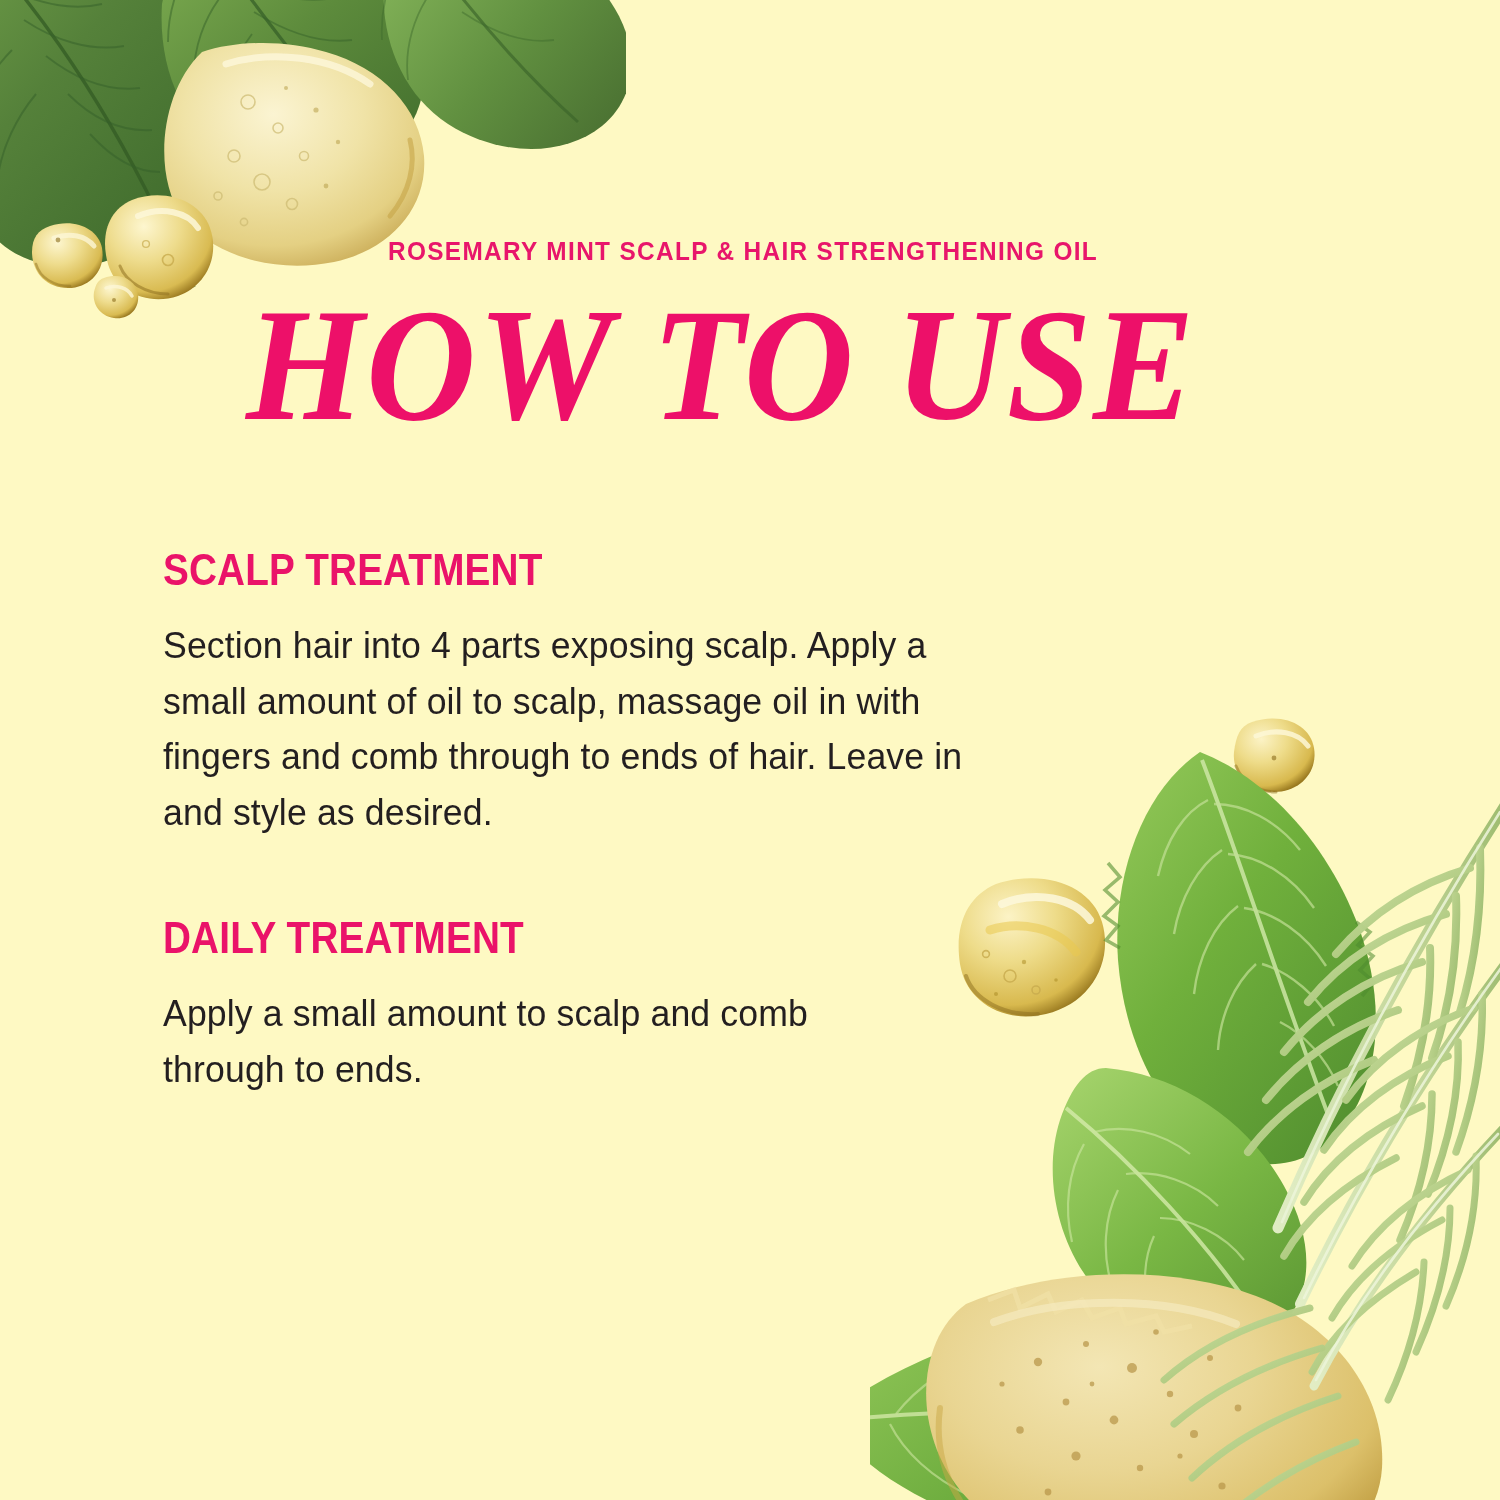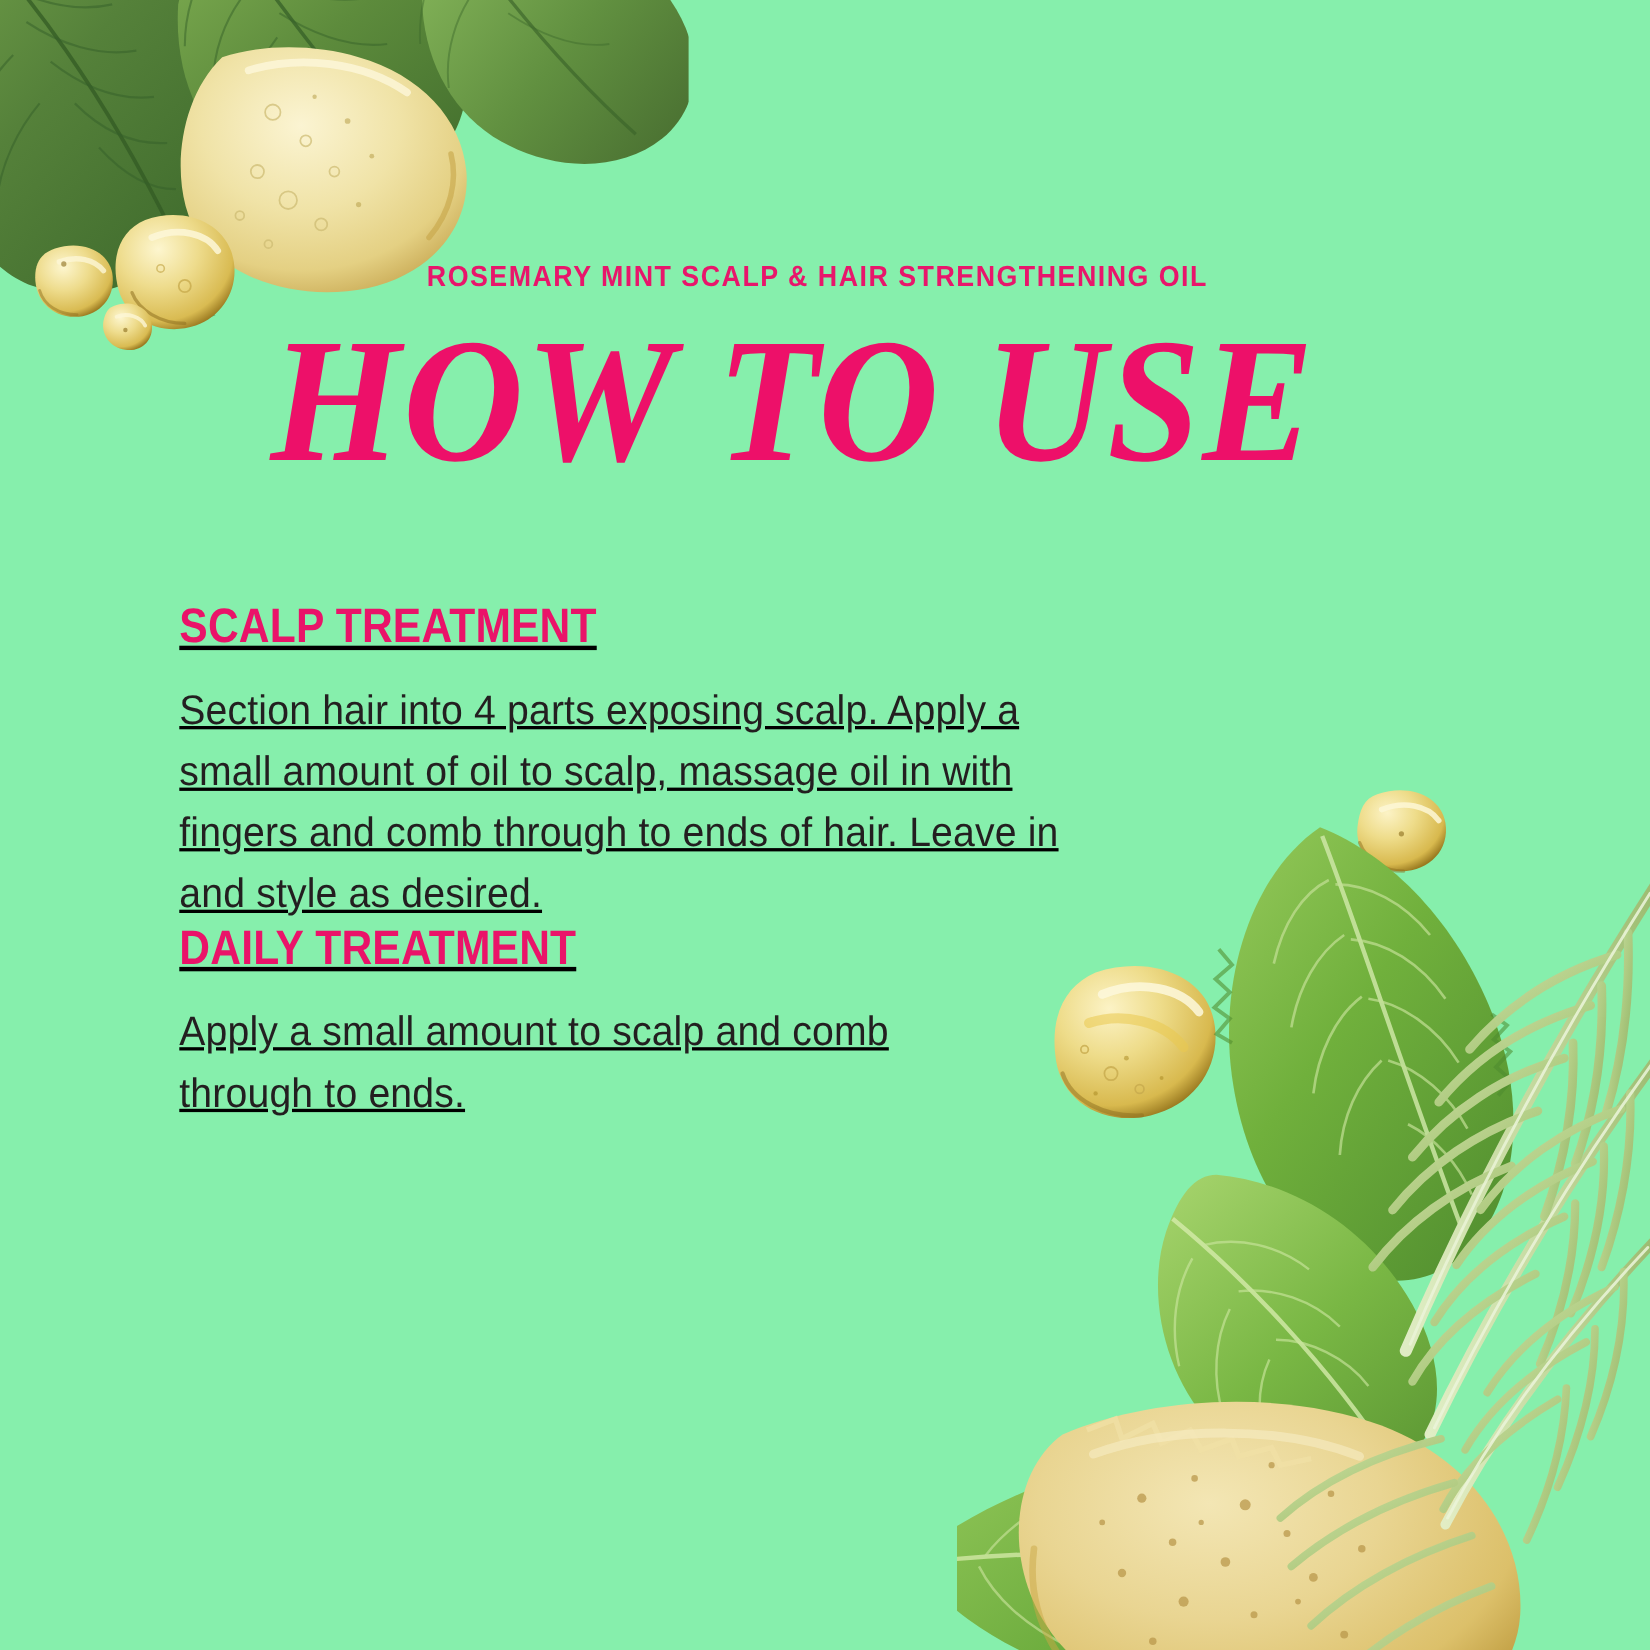--- a/index.html
+++ b/index.html
@@ -4,21 +4,21 @@
 <style>
   * { margin:0; padding:0; box-sizing:border-box; }
   html,body { width:1500px; height:1500px; }
   body {
     background:#ffffff;
     font-family:"Liberation Sans", sans-serif;
     position:relative;
     overflow:hidden;
   }
 
-  #stage { position:absolute; inset:0; width:1500px; height:1500px; background:#86efac; }
+  #stage { position:absolute; inset:0; width:1500px; height:1500px; background:#fef9c3; }
 
   
   .art { position:absolute; pointer-events:none; }
   .art svg { display:block; }
 
   #art-topleft  { left:-14px;  top:-40px;  width:640px;  height:420px; z-index:1; }
   #art-bottomright { right:-10px; bottom:-8px; width:640px; height:800px; z-index:1; }
 
   
   #content { position:absolute; inset:0; z-index:3; }
@@ -46,22 +46,22 @@
     line-height:1.0;
     letter-spacing:0.012em;
     color:#ed1069;
     white-space:nowrap;
     transform:scaleY(1.06);
     transform-origin:left top;
   }
 
   #sections { position:absolute; left:163px; top:548px; width:900px; }
 
-  .section { margin-bottom:0;text-decoration:underline; }
-  .section + .section { }
+  .section { margin-bottom:0; }
+  .section + .section { margin-top:76px; }
 
   .sec-head {
     font-family:"Liberation Sans", sans-serif;
     font-weight:bold;
     font-size:44px;
     letter-spacing:0.004em;
     color:#ea1369;
     line-height:1.0;
     transform:scaleX(0.88);
     transform-origin:left center;

